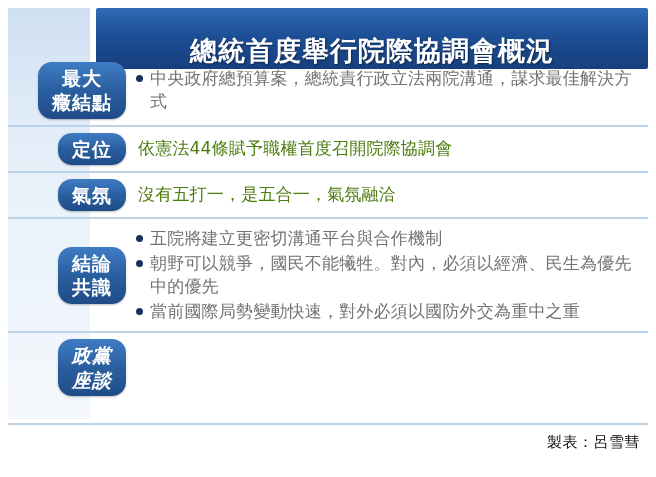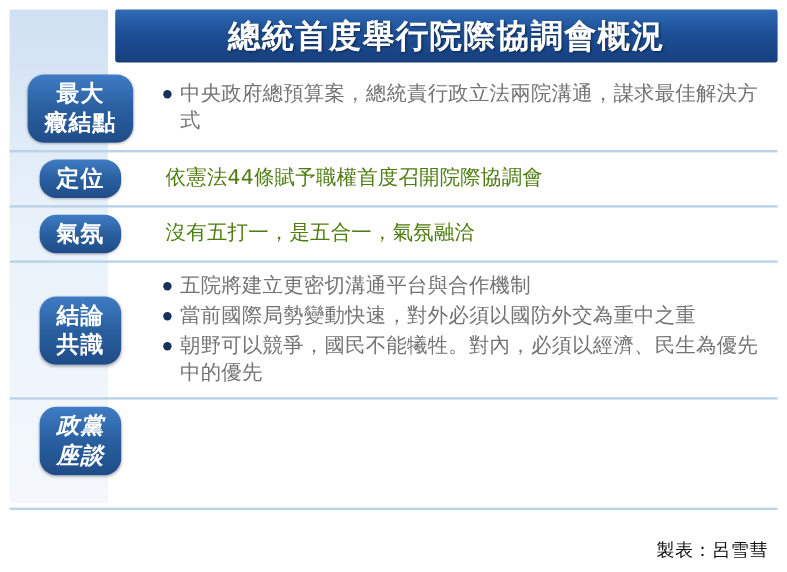--- a/index.html
+++ b/index.html
@@ -19,25 +19,25 @@
     height: 477px;
     background: #ffffff;
     box-sizing: border-box;
   }
   
   .title-bar {
     position: absolute;
     left: 96px;
     top: 8px;
     width: 552px;
-    height: 44px;
+    height: 61px;
     background: linear-gradient(to bottom, #2f6bb5 0%, #1d4f96 45%, #173f7d 100%);
     border-radius: 2px;
     display: flex;
-    align-items: center;
+    align-items: flex-end;
     justify-content: center;
   }
   .title-text {
     color: #ffffff;
     font-size: 27px;
     font-weight: bold;
     letter-spacing: 1px;
     text-shadow: 1px 1px 2px rgba(0,0,0,0.45);
     white-space: nowrap;
   }
@@ -66,21 +66,21 @@
   }
   .row:last-child {
     border-bottom: none;
     font-style: italic;
   }
   .label-cell {
     flex: 0 0 118px;
     position: relative;
     display: flex;
     align-items: center;
-    justify-content: center;
+    justify-content: flex-end;
     padding: 6px 0;
     box-sizing: border-box;
   }
   .label-pill {
     background: linear-gradient(to bottom, #3f7cc4 0%, #2a5f9f 50%, #1f4c88 100%);
     color: #ffffff;
     font-size: 19px;
     font-weight: bold;
     border-radius: 14px;
     padding: 4px 14px;
@@ -121,21 +121,21 @@
     color: #4d7c0f;
     line-height: 1.34;
     margin: 1px 0;
     padding-left: 2px;
     letter-spacing: 0.2px;
   }
   
   .credit {
     position: absolute;
     right: 16px;
-    bottom: 9px;
+    bottom: 25px;
     font-size: 15px;
     color: #111111;
     letter-spacing: 0.5px;
   }
   .bottom-rule {
     position: absolute;
     left: 8px;
     right: 8px;
     bottom: 52px;
     height: 2px;
@@ -191,25 +191,25 @@
         <div class="label-pill">結論
 共識</div>
       </div>
       <div class="content-cell">
         <div class="bullet-line">
           <span class="dot"></span>
           <span>五院將建立更密切溝通平台與合作機制</span>
         </div>
         <div class="bullet-line">
           <span class="dot"></span>
+          <span>朝野可以競爭，國民不能犧牲。對內，必須以經濟、民生為優先中的優先</span>
+        </div>
+        <div class="bullet-line">
+          <span class="dot"></span>
           <span>當前國際局勢變動快速，對外必須以國防外交為重中之重</span>
-        </div>
-        <div class="bullet-line">
-          <span class="dot"></span>
-          <span>朝野可以競爭，國民不能犧牲。對內，必須以經濟、民生為優先中的優先</span>
         </div>
       </div>
     </div>
 
     <div class="row">
       <div class="label-cell">
         <div class="label-pill">政黨
 座談</div>
       </div>
     </div>

